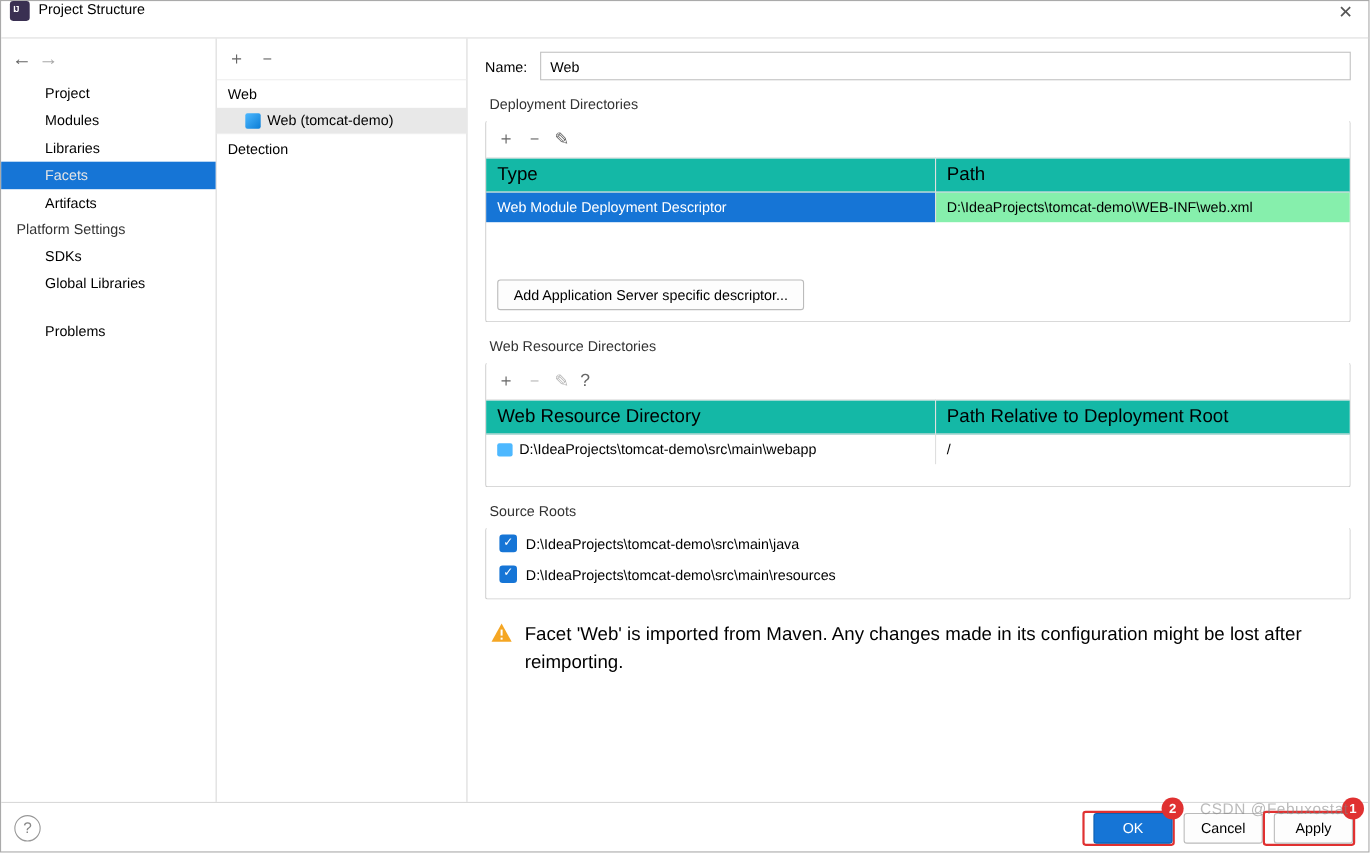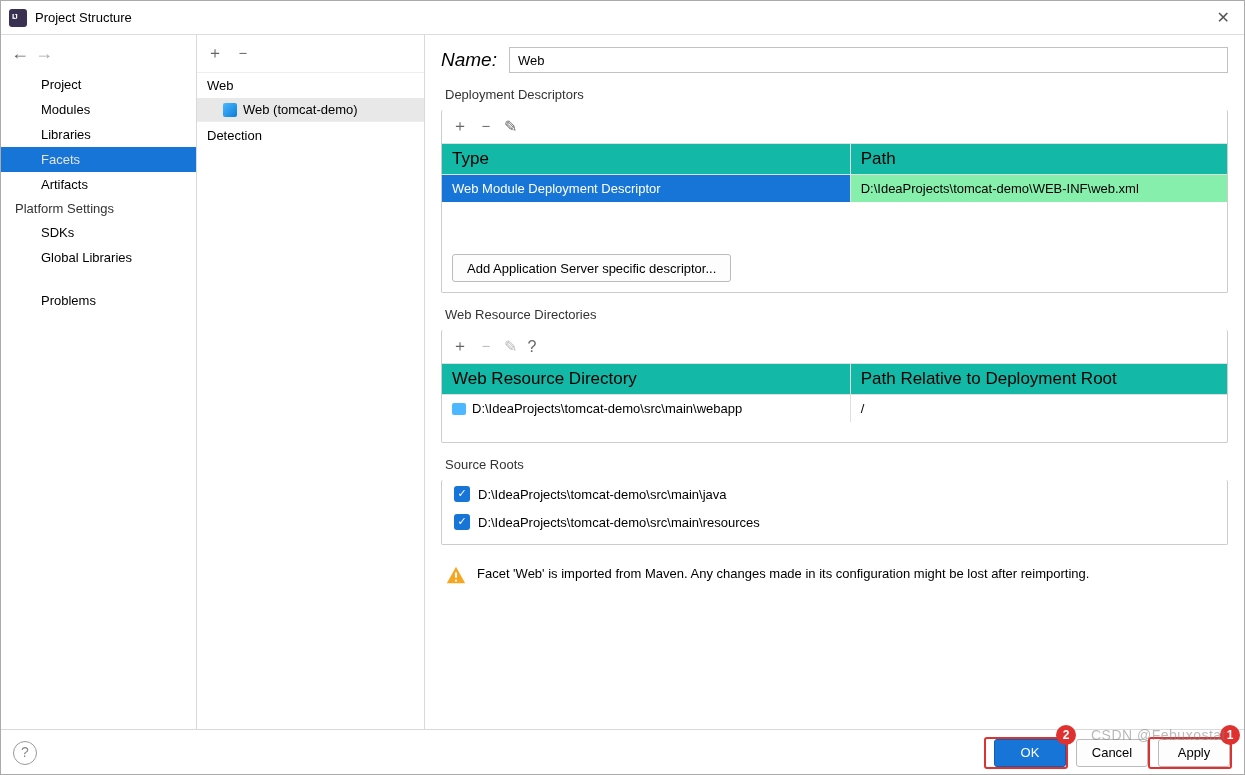--- a/index.html
+++ b/index.html
@@ -1,17 +1,17 @@
 <!DOCTYPE html>
 <html><head>
 <meta charset="utf-8">
 <style>
 * { box-sizing: border-box; margin: 0; padding: 0; font-family: "Segoe UI", Arial, sans-serif; }
 body { background: #fff; font-size: 13px; color: #000; width: 1245px; height: 775px; overflow: hidden; position: relative; border: 1px solid #aaa;}
-.titlebar { height: 34px; display: flex; align-items: center; padding: 0 8px; border-bottom: 1px solid #ddd; }
+.titlebar { height: 34px; display: flex; padding: 0 8px; border-bottom: 1px solid #ddd; }
 .titlebar .app-icon { width: 18px; height: 18px; background: #3a3052; border-radius: 3px; margin-right: 8px; position: relative; }
 .titlebar .app-icon::after { content: "IJ"; color: #fff; font-size: 8px; font-weight: bold; position: absolute; top: 3px; left: 3px; letter-spacing:-1px;}
 .titlebar .title { flex: 1; font-size: 13px; }
 .titlebar .close { font-size: 16px; color: #555; padding: 0 6px; cursor: pointer; }
 .body { display: flex; height: 694px; }
 .sidebar { width: 196px; border-right: 1px solid #d9d9d9; }
 .navbtns { display: flex; gap: 6px; padding: 8px 10px; }
 .navbtns .arrow { color: #aaa; font-size: 18px; }
 .navbtns .arrow.enabled { color: #666; }
 .section-title { font-size: 13px; padding: 4px 14px; color: #333; }
@@ -20,39 +20,39 @@
 .sidebar li.selected { background: #1675d6; color: #e5e5e5; }
 .middle { width: 228px; border-right: 1px solid #d9d9d9; }
 .middle-tools { display: flex; gap: 12px; padding: 8px 10px; border-bottom: 1px solid #eee; }
 .tool-icon { color: #666; font-size: 16px; cursor: pointer; }
 .middle .group-label { padding: 5px 10px; font-size: 13px; }
 .middle .tree-item { display: flex; align-items: center; gap: 6px; padding: 4px 10px 4px 26px; background: #e8e8e8; font-size: 13px; cursor: pointer; }
 .tree-icon { width: 14px; height: 14px; background: linear-gradient(135deg,#4db8ff,#0b7dd6); border-radius:2px;}
 .middle .det-label { padding: 6px 10px; font-size: 13px; border-top: 1px solid #eee; }
 .main { flex: 1; padding: 12px 16px 0 16px; overflow-y: auto; }
 .row-name { display: flex; align-items: center; gap: 12px; margin-bottom: 14px; }
-.row-name label { font-size: 19px; font-style: italic; }
+.row-name label { font-size: 13px; }
 .row-name input { flex: 1; height: 26px; border: 1px solid #c2c2c2; padding: 2px 8px; font-size: 13px; }
 fieldset { border: 1px solid #ccc; margin-bottom: 14px; border-radius:2px;}
 fieldset.noborder { border:none; margin-bottom:8px;}
 legend { font-size: 13px; padding: 0 4px; color:#333; }
 .fs-tools { display: flex; align-items: center; gap: 10px; padding: 6px 10px; }
 .fs-tools .disabled { color: #b8b8b8; }
 .tbl { width: 100%; border-collapse: collapse; }
 .tbl th { text-align: left; font-weight: normal; font-size: 17px; padding: 5px 10px; border-top: 1px solid #dfdfdf; border-bottom: 1px solid #dfdfdf; background:#14b8a6; }
 .tbl td { font-size: 13px; padding: 6px 10px; }
 .tbl th:first-child, .tbl td:first-child { border-right: 1px solid #dfdfdf; }
 .tbl tr.selected td:first-child { background: #1675d6; color: #fff; }
 .tbl tr.selected td:last-child { background: #86efac; }
 .tbl tr.wr td { border-top: 1px solid #eee; }
 .web-icon { display:inline-block; width:14px; height:12px; background:#4db8ff; border-radius:2px; margin-right:6px; vertical-align:-2px;}
 .btn-desc { margin: 8px 10px 10px 10px; height: 28px; border: 1px solid #bbb; border-radius: 3px; background: #fdfdfd; font-size: 13px; padding: 0 14px; cursor: pointer; }
 .chk-row { display: flex; align-items: center; gap: 8px; padding: 6px 12px; font-size: 13px; }
 .chk { width: 16px; height: 16px; border-radius: 3px; background: #1675d6; color: #fff; text-align: center; line-height: 15px; font-size: 11px; }
-.warn { display: flex; gap: 10px; padding: 6px 4px 4px 4px; font-size: 13px; line-height: 1.45; }
+.warn { display: flex; gap: 10px; padding: 6px 4px 4px 4px; font-size: 17px; line-height: 1.45; }
 .warn-icon { width: 22px; height: 22px; flex-shrink:0; }
 .warn-icon svg { width:22px; height:22px;}
 .footer { height: 46px; border-top: 1px solid #d9d9d9; display: flex; align-items: center; padding: 0 12px; }
 .help { width: 24px; height: 24px; border-radius: 50%; border: 1.5px solid #999; color: #888; text-align: center; line-height: 21px; font-size: 14px; cursor: pointer; }
 .footer .spacer { flex: 1; }
 .footer button { height: 28px; min-width: 72px; border-radius: 3px; font-size: 13px; cursor: pointer; margin-left: 8px; }
 .btn-primary { background: #1675d6; color: #fff; border: 1px solid #0d5fb0; padding: 0 22px; }
 .btn-std { background: #fdfdfd; border: 1px solid #bbb; padding: 0 14px; }
 .red-box { border: 2px solid #e03131; padding: 0; border-radius: 3px; display: inline-block; position: relative; }
 .callout { position: absolute; top: -14px; right: -10px; width: 20px; height: 20px; border-radius: 50%; background: #e03131; color: #fff; font-size: 12px; text-align: center; line-height: 20px; font-weight:bold;}
@@ -105,21 +105,21 @@
     <div class="det-label">Detection</div>
   </div>
 
   <div class="main">
     <div class="row-name">
       <label>Name:</label>
       <input type="text" value="Web" style="">
     </div>
 
     <fieldset class="noborder">
-        <legend>Deployment Descriptors</legend>
+        <legend>Deployment Directories</legend>
       </fieldset>
     <fieldset style="border-top:none;">
       <div class="fs-tools">
         <span class="tool-icon">＋</span>
         <span class="tool-icon">－</span>
         <span class="tool-icon">✎</span>
       </div>
       <table class="tbl">
         <colgroup>
             <col style="width:52%">

